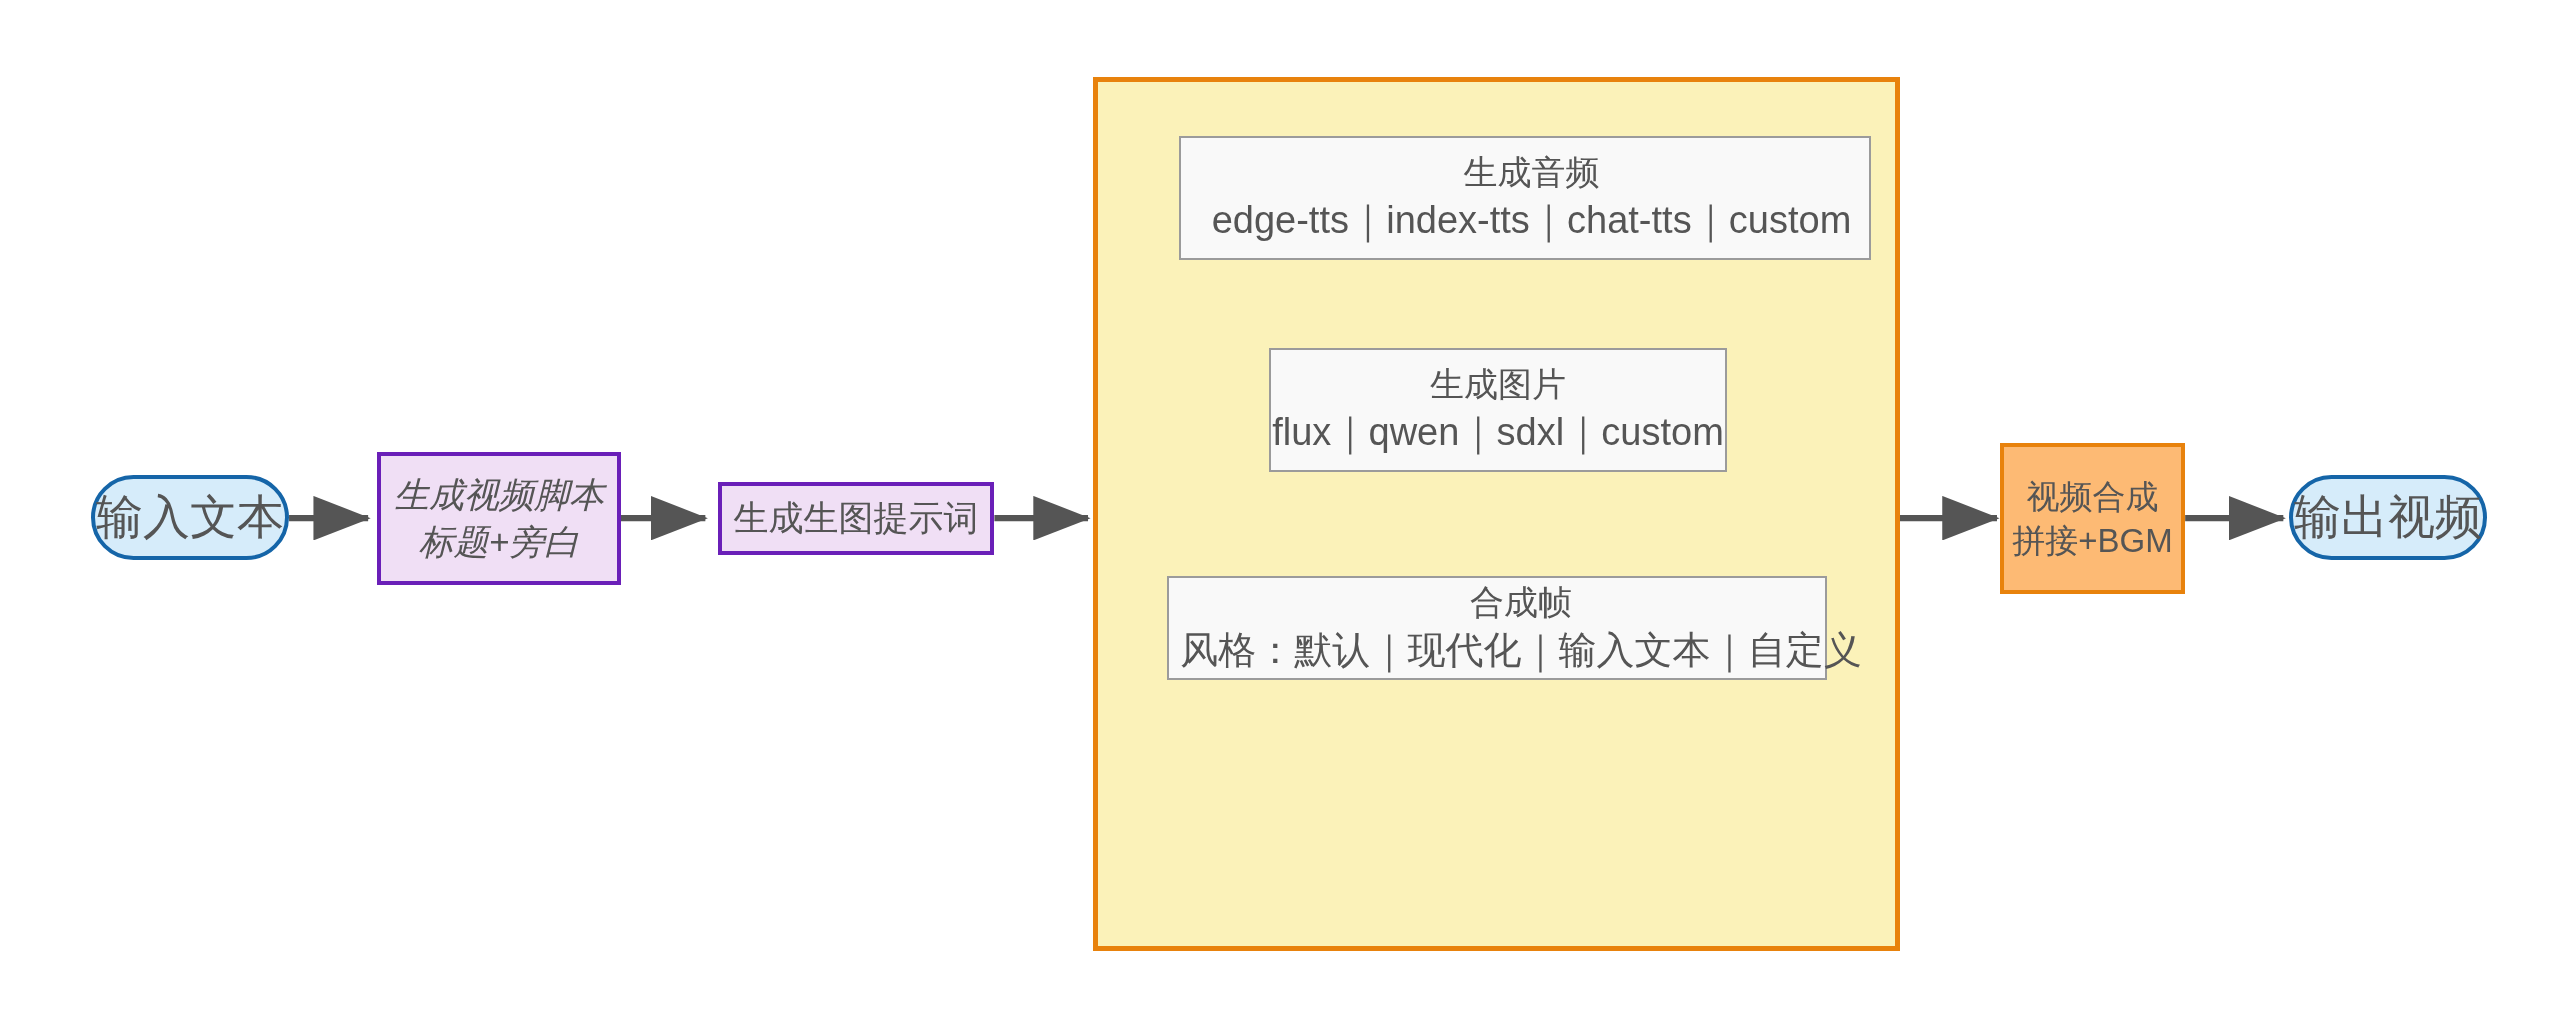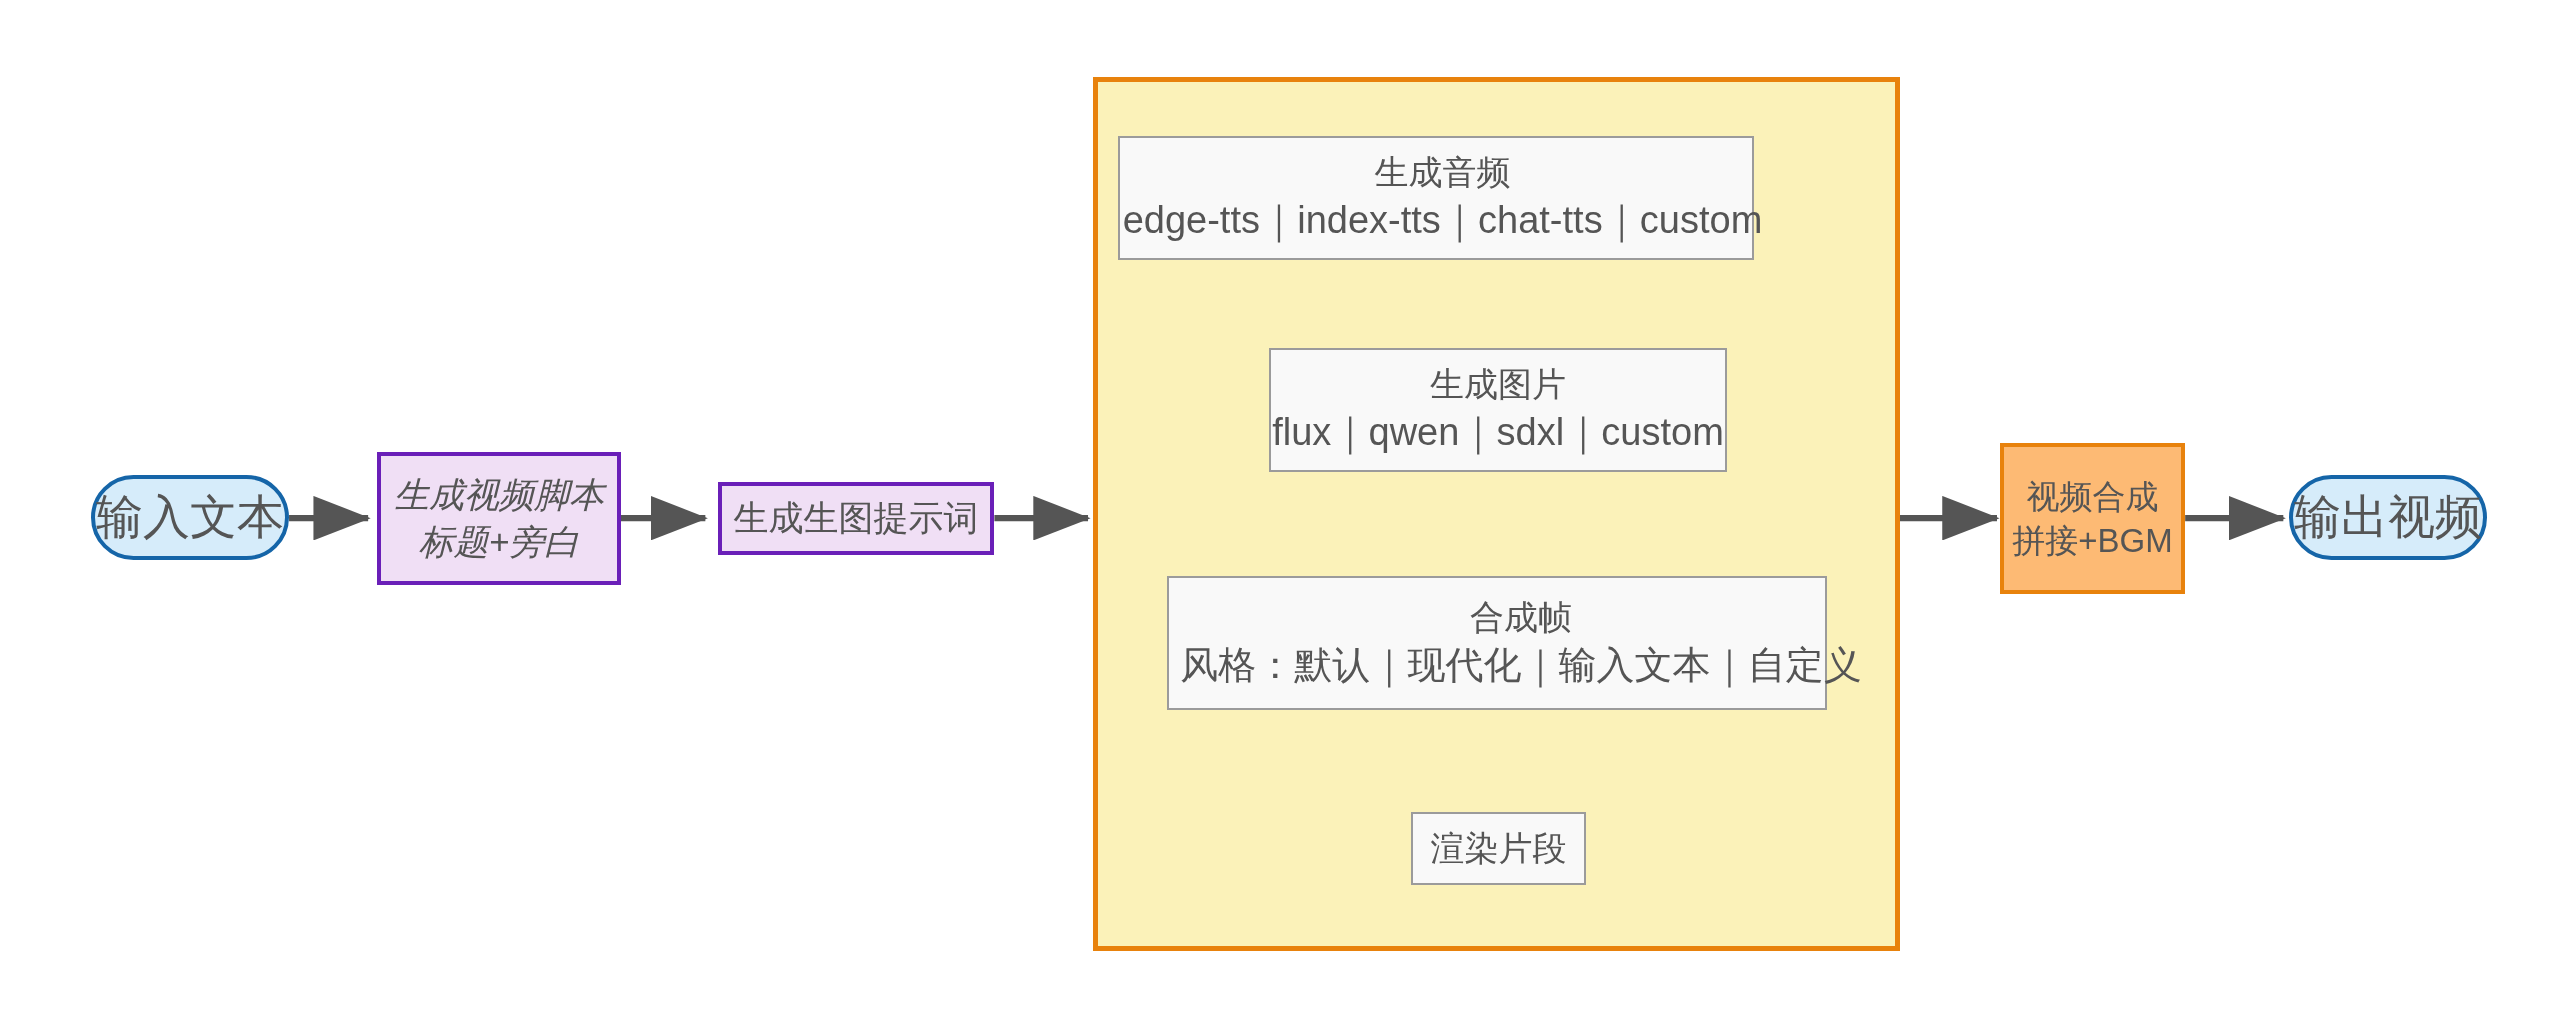--- a/index.html
+++ b/index.html
@@ -115,38 +115,35 @@
 
   <div class="node n-process" style="left:377px; top:452px; width:244px; height:133px;font-style:italic;">
     <span class="ln">生成视频脚本</span>
     <span class="ln">标题+旁白</span>
   </div>
 
   <div class="node n-process" style="left:718px; top:482px; width:276px; height:73px;text-align:center;">
     <span class="ln">生成生图提示词</span>
   </div>
 
-  <div class="node n-plain" style="left:1118px; top:136px; width:636px; height:124px;padding-left:13px;">
+  <div class="node n-plain" style="left:1179px; top:136px; width:692px; height:124px;padding-left:13px;">
     <span class="ln sub-line1">生成音频</span>
     <span class="ln sub-line2">edge-tts｜index-tts｜chat-tts｜custom</span>
   </div>
 
   <div class="node n-plain" style="left:1269px; top:348px; width:458px; height:124px;">
     <span class="ln sub-line1">生成图片</span>
     <span class="ln sub-line2">flux｜qwen｜sdxl｜custom</span>
   </div>
 
-  <div class="node n-plain" style="left:1167px; top:576px; width:660px; height:134px;padding-left:48px;">
+  <div class="node n-plain" style="left:1167px; top:576px; width:660px; height:104px;padding-left:48px;">
     <span class="ln sub-line1">合成帧</span>
     <span class="ln sub-line2">风格：默认｜现代化｜输入文本｜自定义</span>
   </div>
 
-  <div class="node n-plain" style="left:1411px; top:812px; width:175px; height:73px;">
-    <span class="ln">渲染片段</span>
-  </div>
 
   <div class="node n-highlight" style="left:2000px; top:443px; width:185px; height:151px;">
     <span class="ln">视频合成</span>
     <span class="ln">拼接+BGM</span>
   </div>
 
   <div class="node n-terminal" style="left:2289px; top:475px; width:198px; height:85px;">
     <span class="ln">输出视频</span>
   </div>
 

